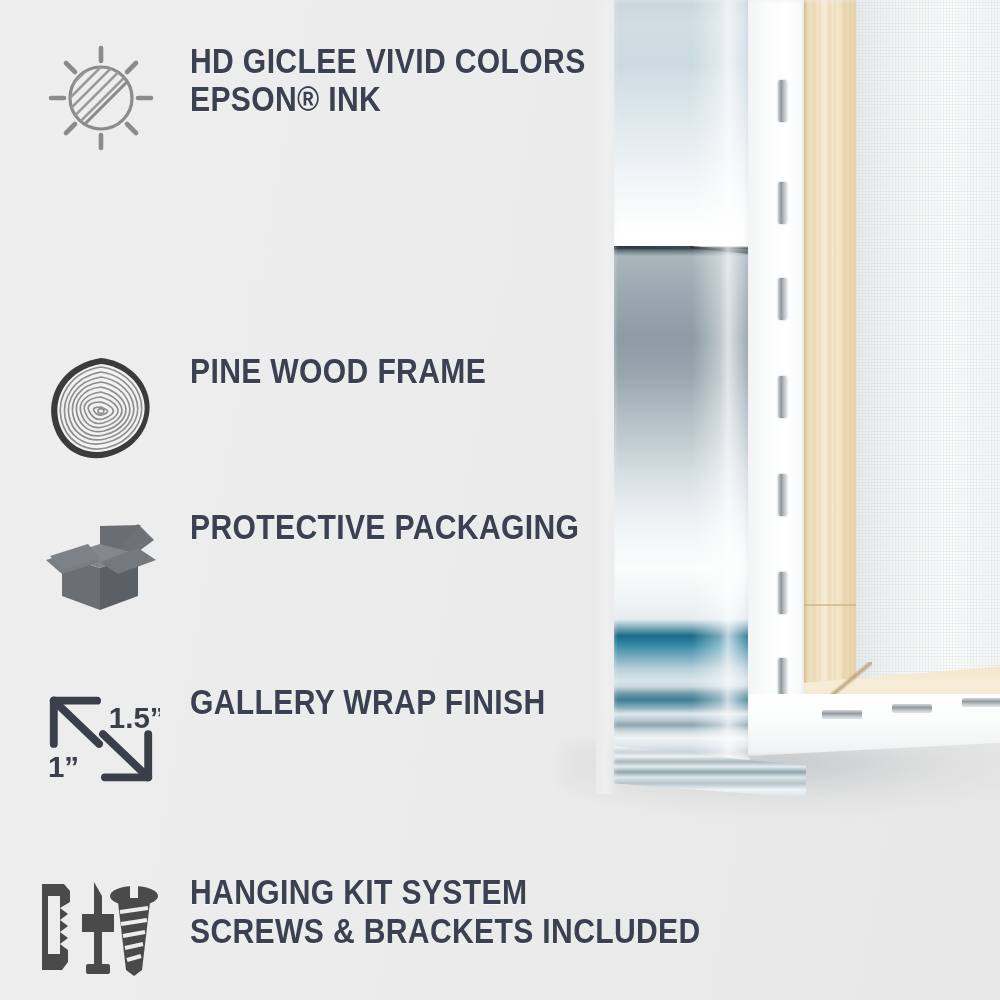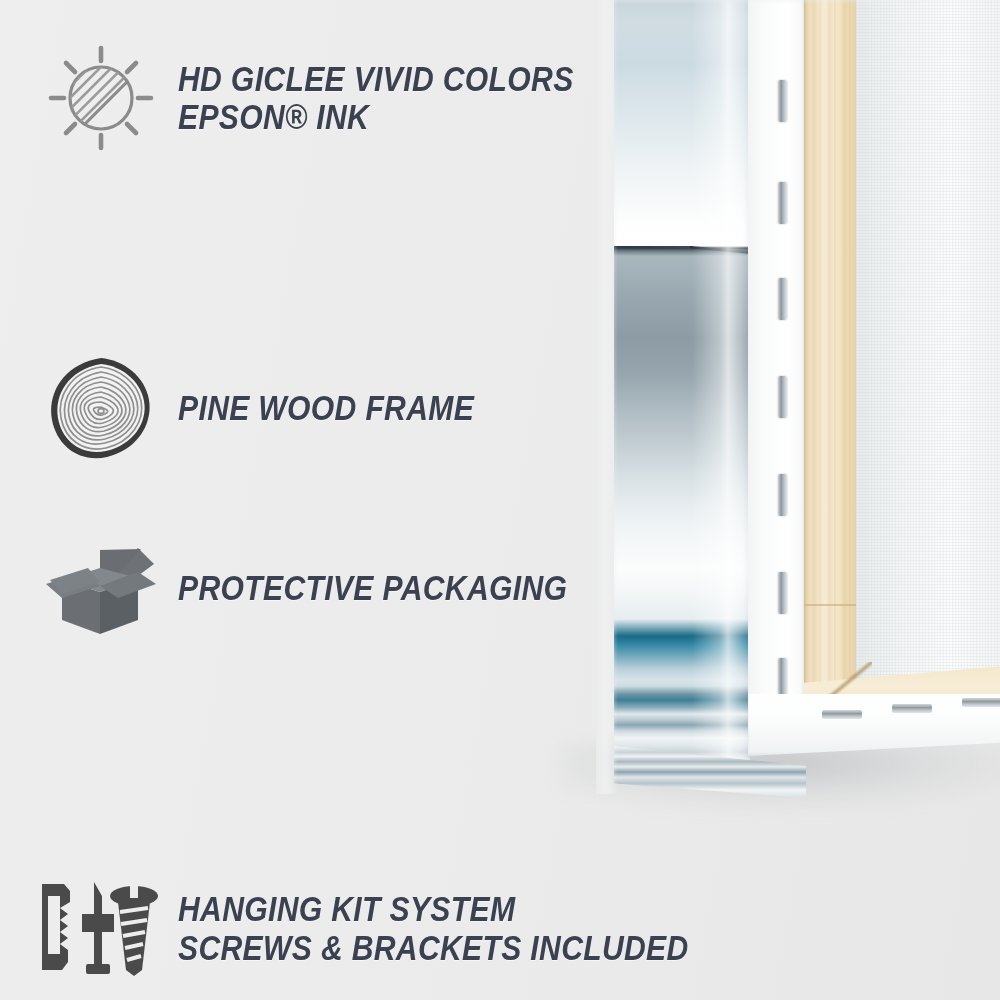--- a/index.html
+++ b/index.html
@@ -27,23 +27,21 @@
   .features {
     position: absolute;
     left: 0; top: 0;
     width: 690px;
     height: 1000px;
     z-index: 5;
   }
   .feature {
     position: absolute;
     display: flex;
-    align-items: center;
-    gap: 18px;
-    font-style: italic;
+    gap: 30px;
   }
   .feat-icon {
     width: 118px;
     min-width: 118px;
     height: 112px;
     display: flex;
     align-items: center;
     justify-content: center;
   }
   .feat-text {
@@ -56,21 +54,21 @@
     transform: scaleX(0.86);
     transform-origin: left center;
     white-space: nowrap;
     text-shadow: 0 1px 0 rgba(255,255,255,0.55);
   }
   .feat-text .l2 { display: block; }
 
   #feature-0 { left: 42px; top: 42px; }
   #feature-1 { left: 42px; top: 205px; }
   #feature-2 { left: 42px; top: 352px; }
-  #feature-3 { left: 42px; top: 532px; }
+  #feature-3 { left: 42px; top: 508px; }
   #feature-4 { left: 42px; top: 683px; }
   #feature-5 { left: 30px; top: 872px; }
   #feature-5 .feat-icon { width: 130px; min-width: 130px; }
   #feature-5 .feat-text { font-size: 35px; line-height: 1.12; }
 
   
   .photo {
     position: absolute;
     left: 596px;
     top: -6px;
@@ -436,20 +434,42 @@
           <path d="M58,50 L96,36 L114,48 L76,62 Z" fill="#74797d"></path>
 
           <path d="M60,12 L98,14 L100,20 L62,18 Z" fill="#868b8f" opacity="0"></path>
         </svg>
       </div>
       <div class="feat-text">
         <span>PROTECTIVE PACKAGING</span>
       </div>
     </div>
 
+    <div class="feature" id="feature-4">
+      <div class="feat-icon">
+        <svg width="120" height="106" viewBox="0 0 120 106">
+
+          <g stroke="#3b3f4a" stroke-width="8" fill="none" stroke-linecap="round" stroke-linejoin="round">
+            <path d="M12,58 L12,14 L56,14"></path>
+            <path d="M12,14 L58,58"></path>
+          </g>
+
+          <g stroke="#3b3f4a" stroke-width="8" fill="none" stroke-linecap="round" stroke-linejoin="round">
+            <path d="M108,48 L108,92 L64,92"></path>
+            <path d="M108,92 L62,48"></path>
+          </g>
+
+          <text x="68" y="42" font-family="Liberation Sans, sans-serif" font-size="30" font-weight="bold" fill="#3b3f4a">1.5”</text>
+          <text x="6" y="92" font-family="Liberation Sans, sans-serif" font-size="30" font-weight="bold" fill="#3b3f4a">1”</text>
+        </svg>
+      </div>
+      <div class="feat-text">
+        <span>GALLERY WRAP FINISH</span>
+      </div>
+    </div>
 
     <div class="feature" id="feature-5">
       <div class="feat-icon">
         <svg width="130" height="100" viewBox="0 0 130 100">
 
           <path d="M12,6 L34,6 L40,13 L40,24 L30,30 L38,36 L30,42 L38,48 L30,54 L38,60 L30,66 L38,72 L38,84 L32,92 L12,92 Z" fill="#4a4a4a"></path>
           <rect x="18" y="18" width="12" height="58" fill="#ededed"></rect>
 
           <path d="M64,4 L72,18 L72,36 L84,36 L84,54 L72,54 L72,86 L64,86 L64,54 L52,54 L52,36 L64,36 Z" fill="#4a4a4a"></path>
           <rect x="56" y="86" width="24" height="10" rx="2" fill="#4a4a4a"></rect>

